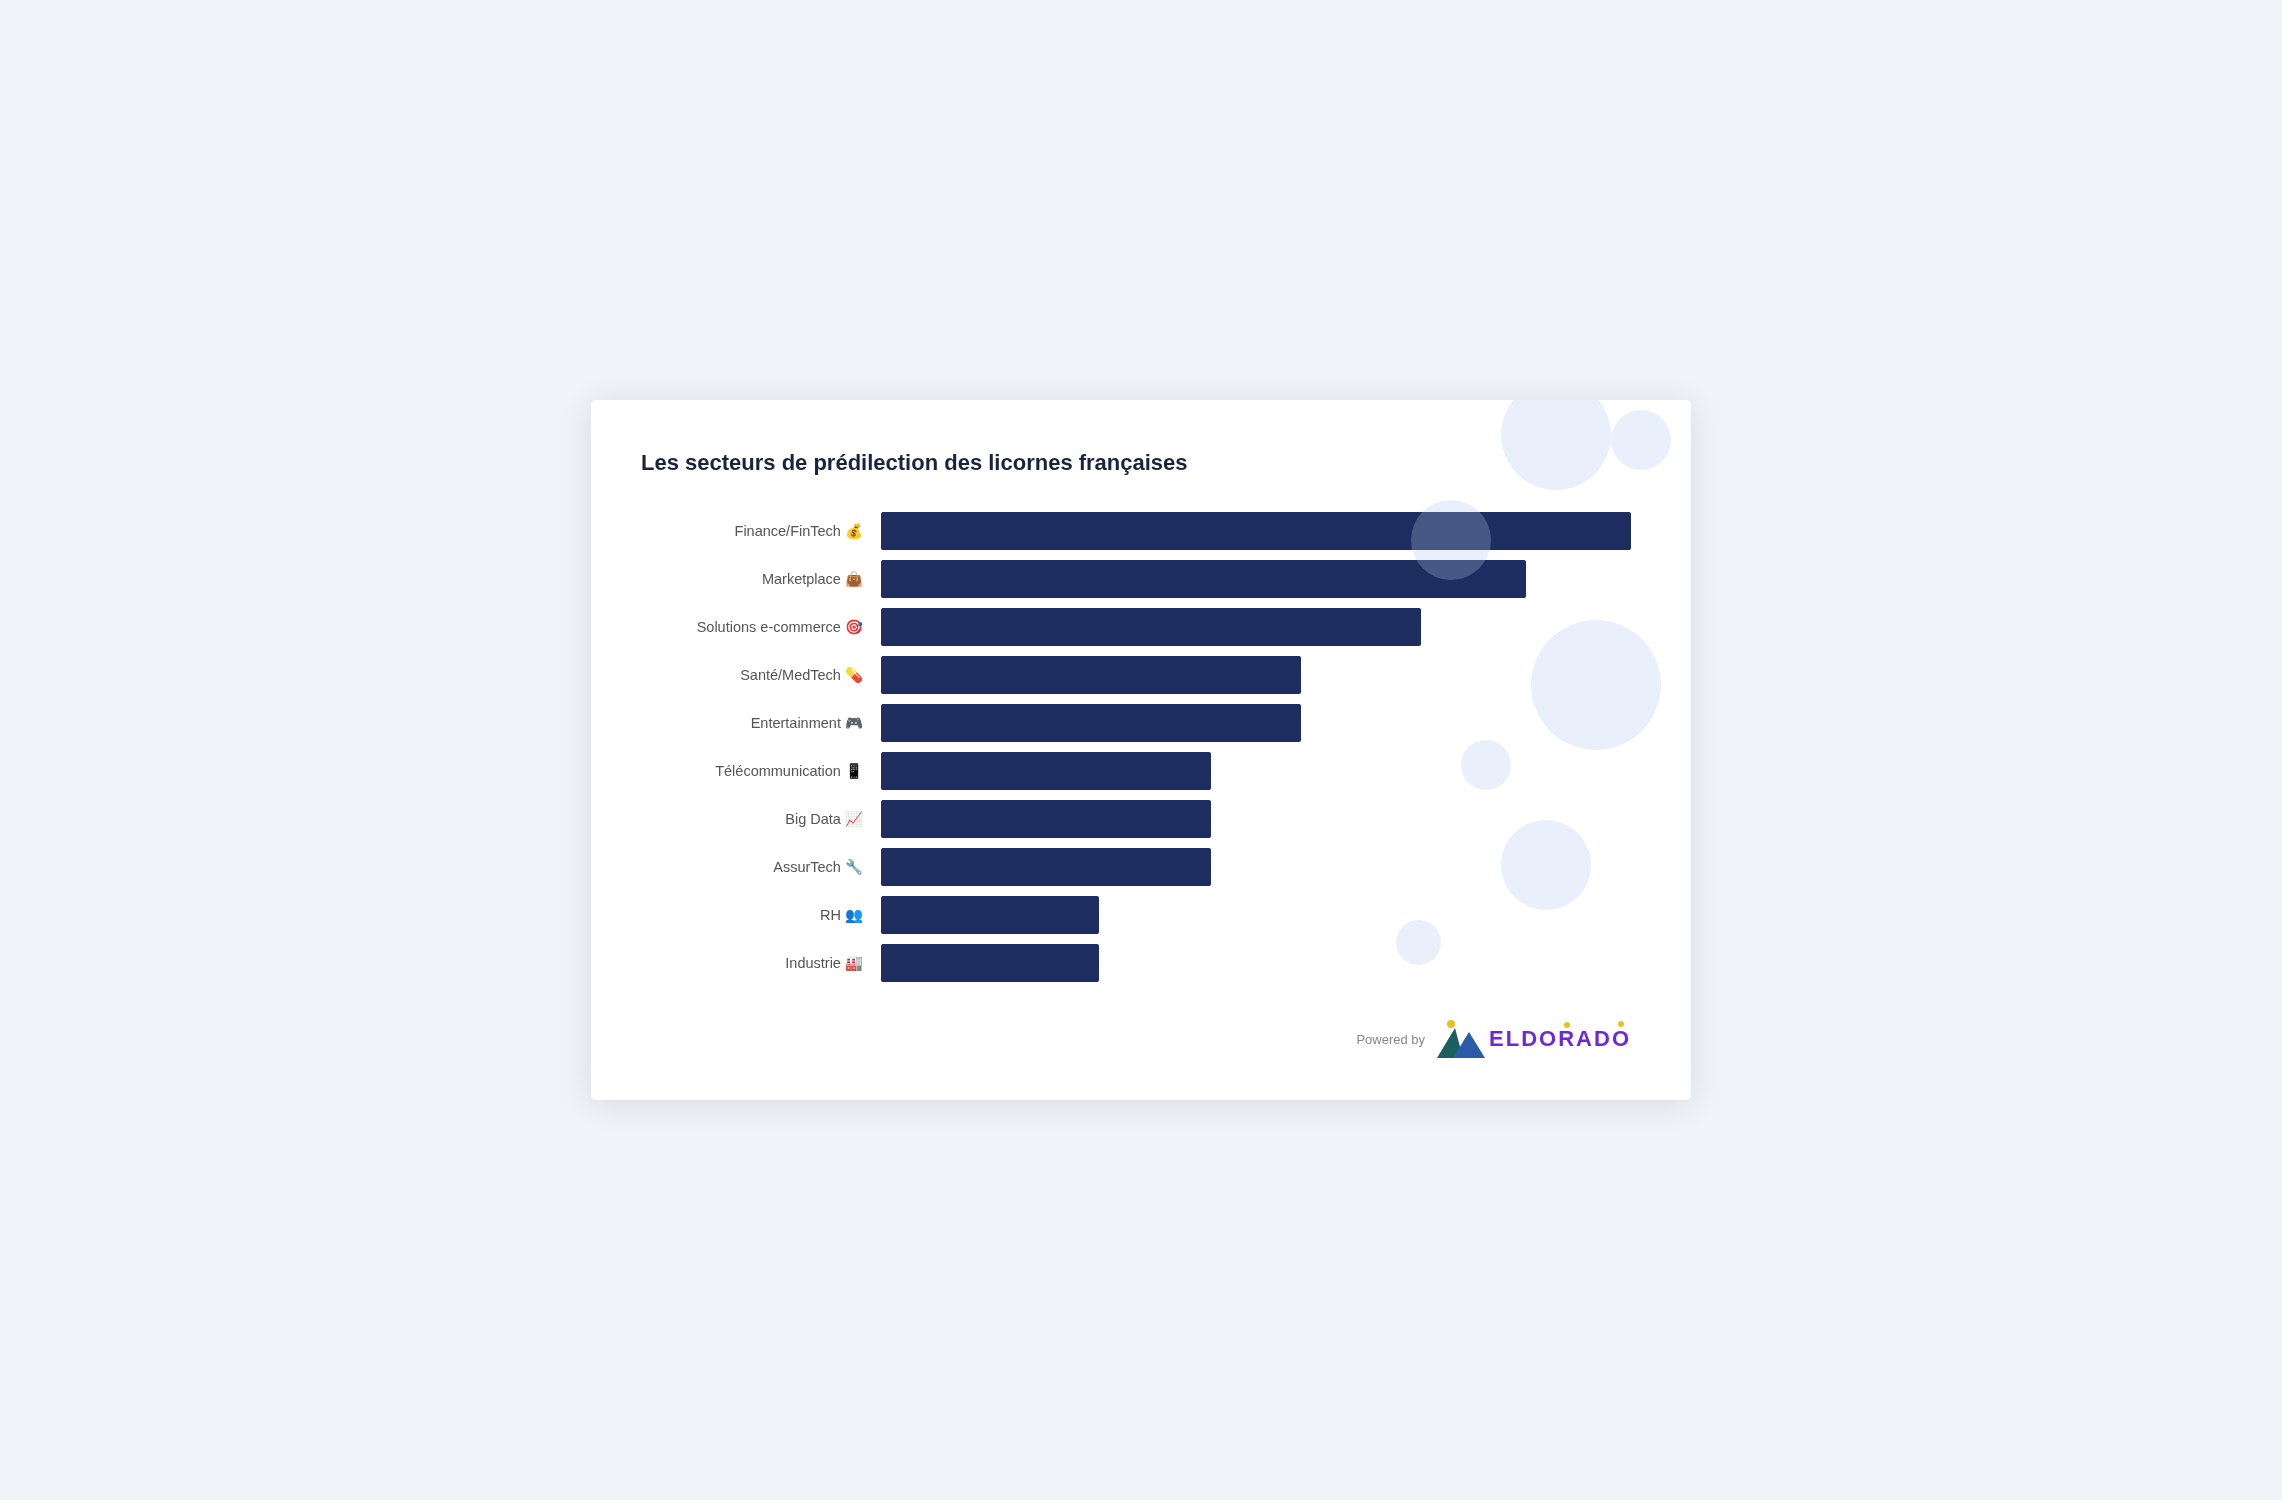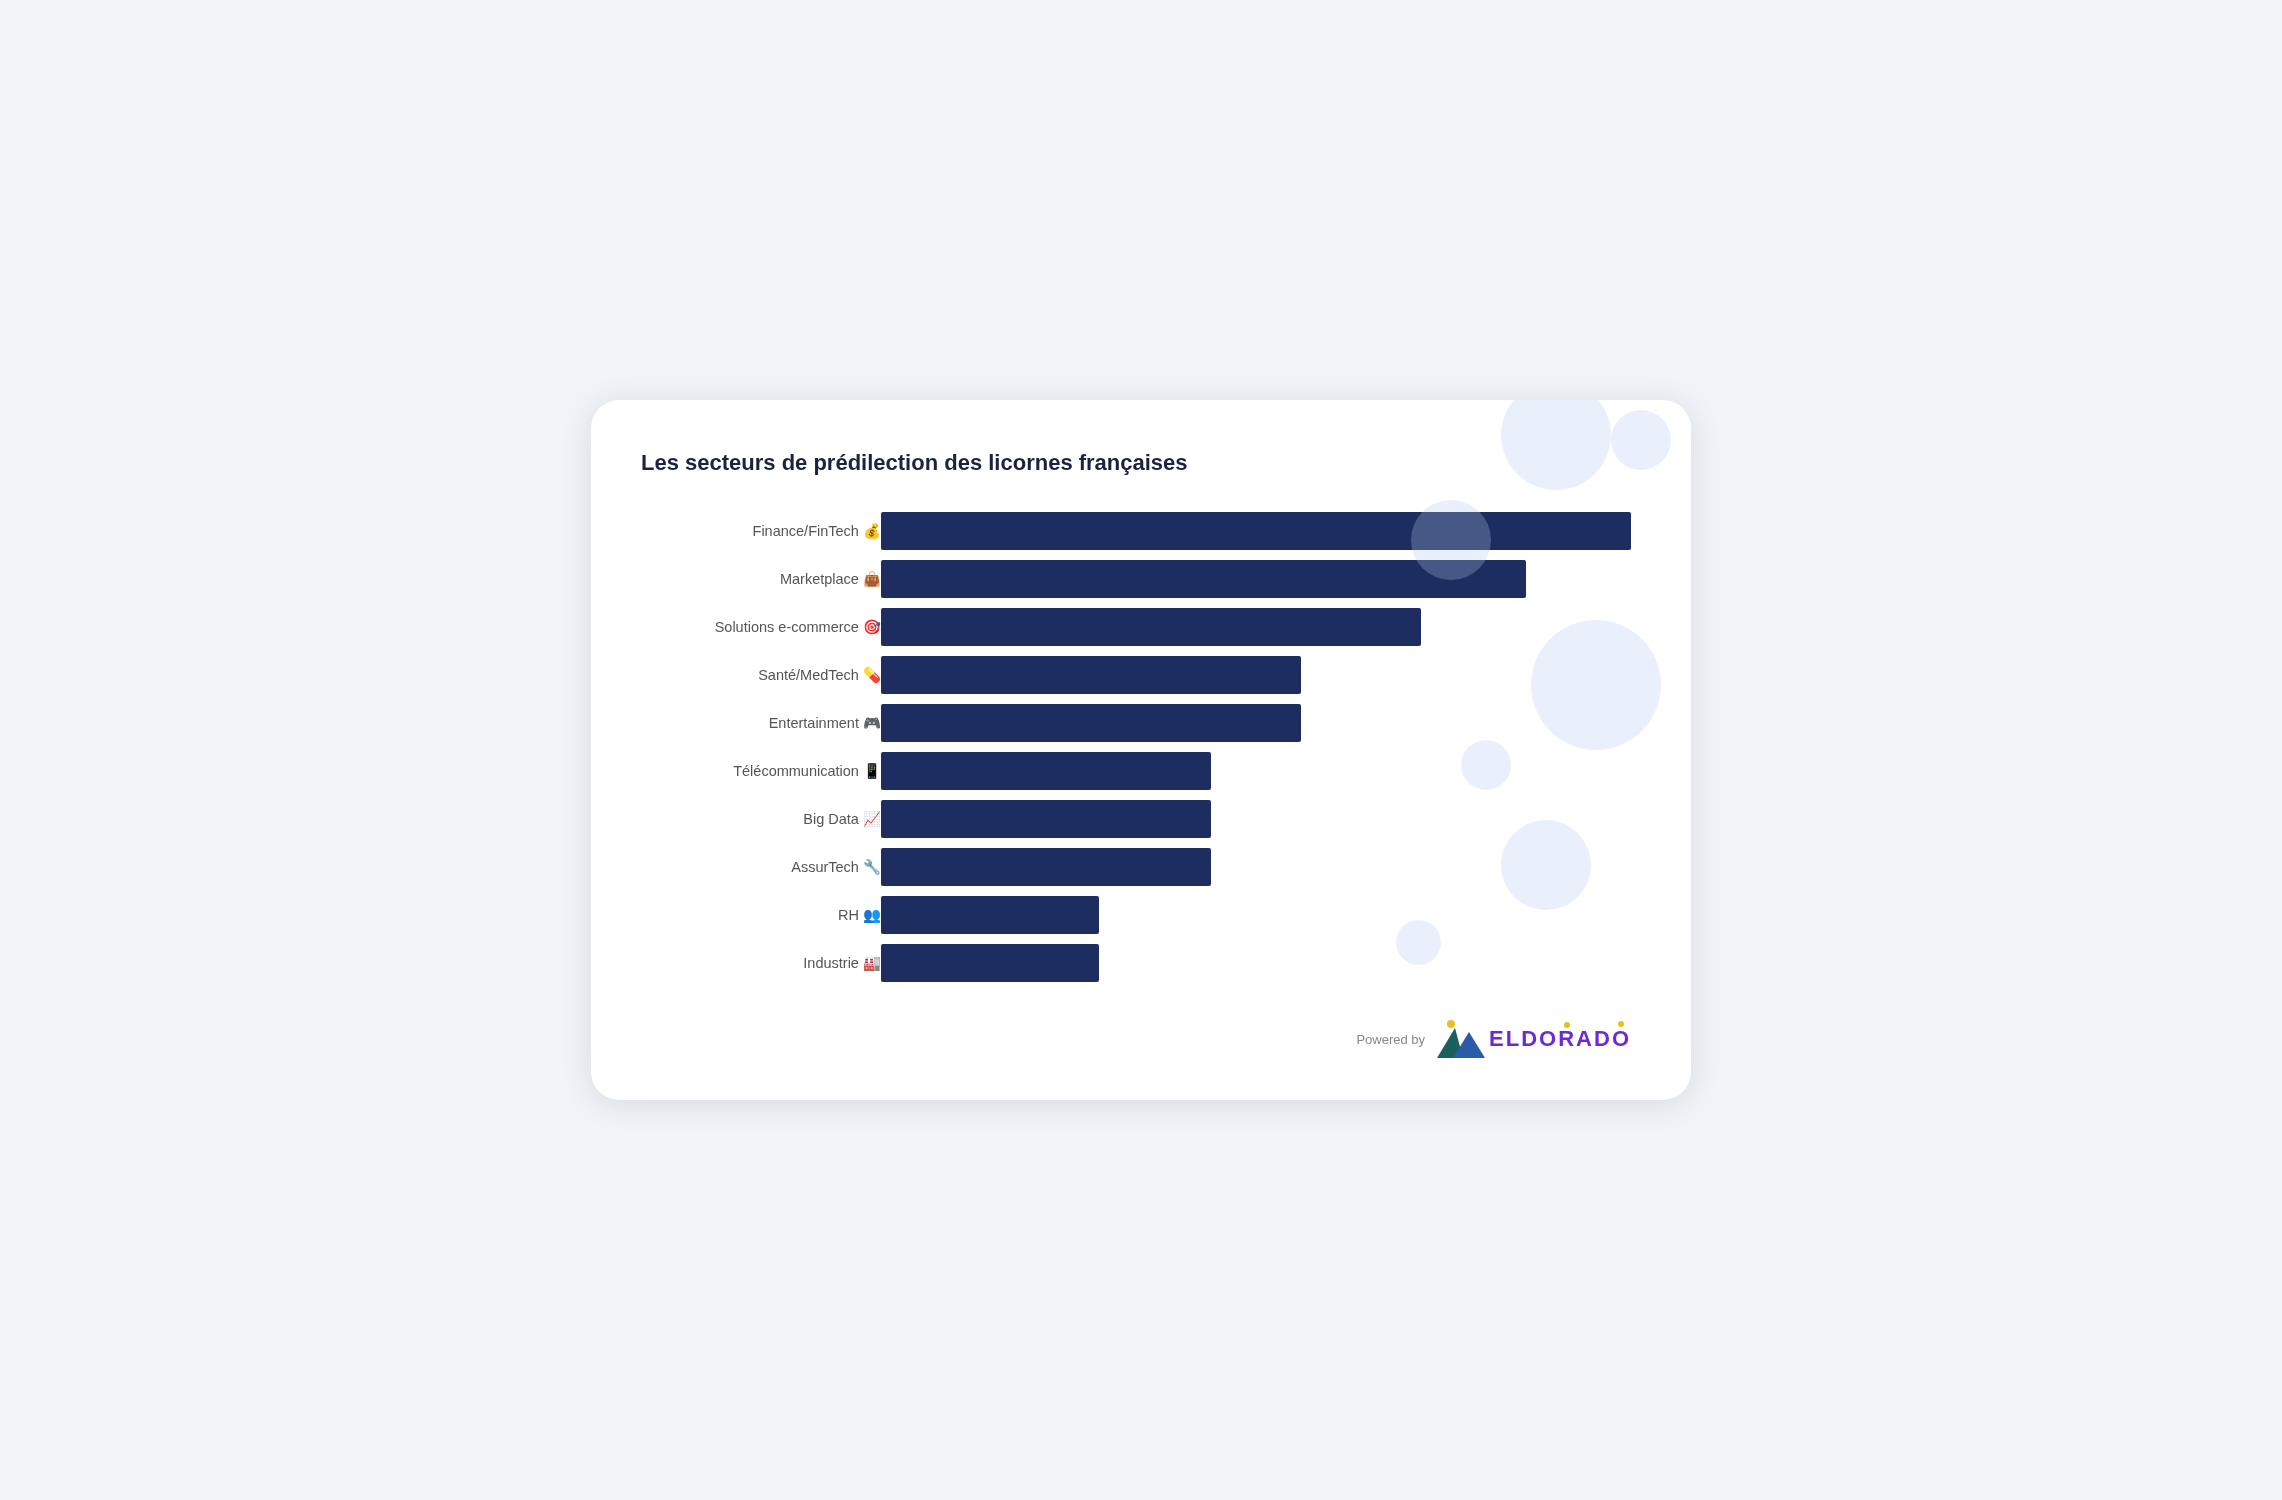--- a/index.html
+++ b/index.html
@@ -6,21 +6,21 @@
     body {
       background: #f0f4f8;
       display: flex;
       justify-content: center;
       align-items: center;
       min-height: 100vh;
       font-family: -apple-system, BlinkMacSystemFont, 'Segoe UI', sans-serif;
     }
     .card {
       background: #ffffff;
-      border-radius: 28px;
+      border-radius: 5px;
       box-shadow: 0 4px 32px rgba(0,0,0,0.10);
       width: 1100px;
       min-height: 700px;
       padding: 50px 60px 50px 50px;
       position: relative;
       overflow: hidden;
     }
     
     .deco-circle {
       position: absolute;
@@ -40,20 +40,21 @@
       gap: 0px;
     }
     .bar-row {
       display: flex;
       align-items: center;
       margin-bottom: 10px;
     }
     .bar-label {
       width: 240px;
       text-align: right;
+      padding-right: 18px;
       font-size: 14.5px;
       color: #555;
       flex-shrink: 0;
       white-space: nowrap;
     }
     .bar-track {
       flex: 1;
     }
     .bar-fill {
       height: 38px;

